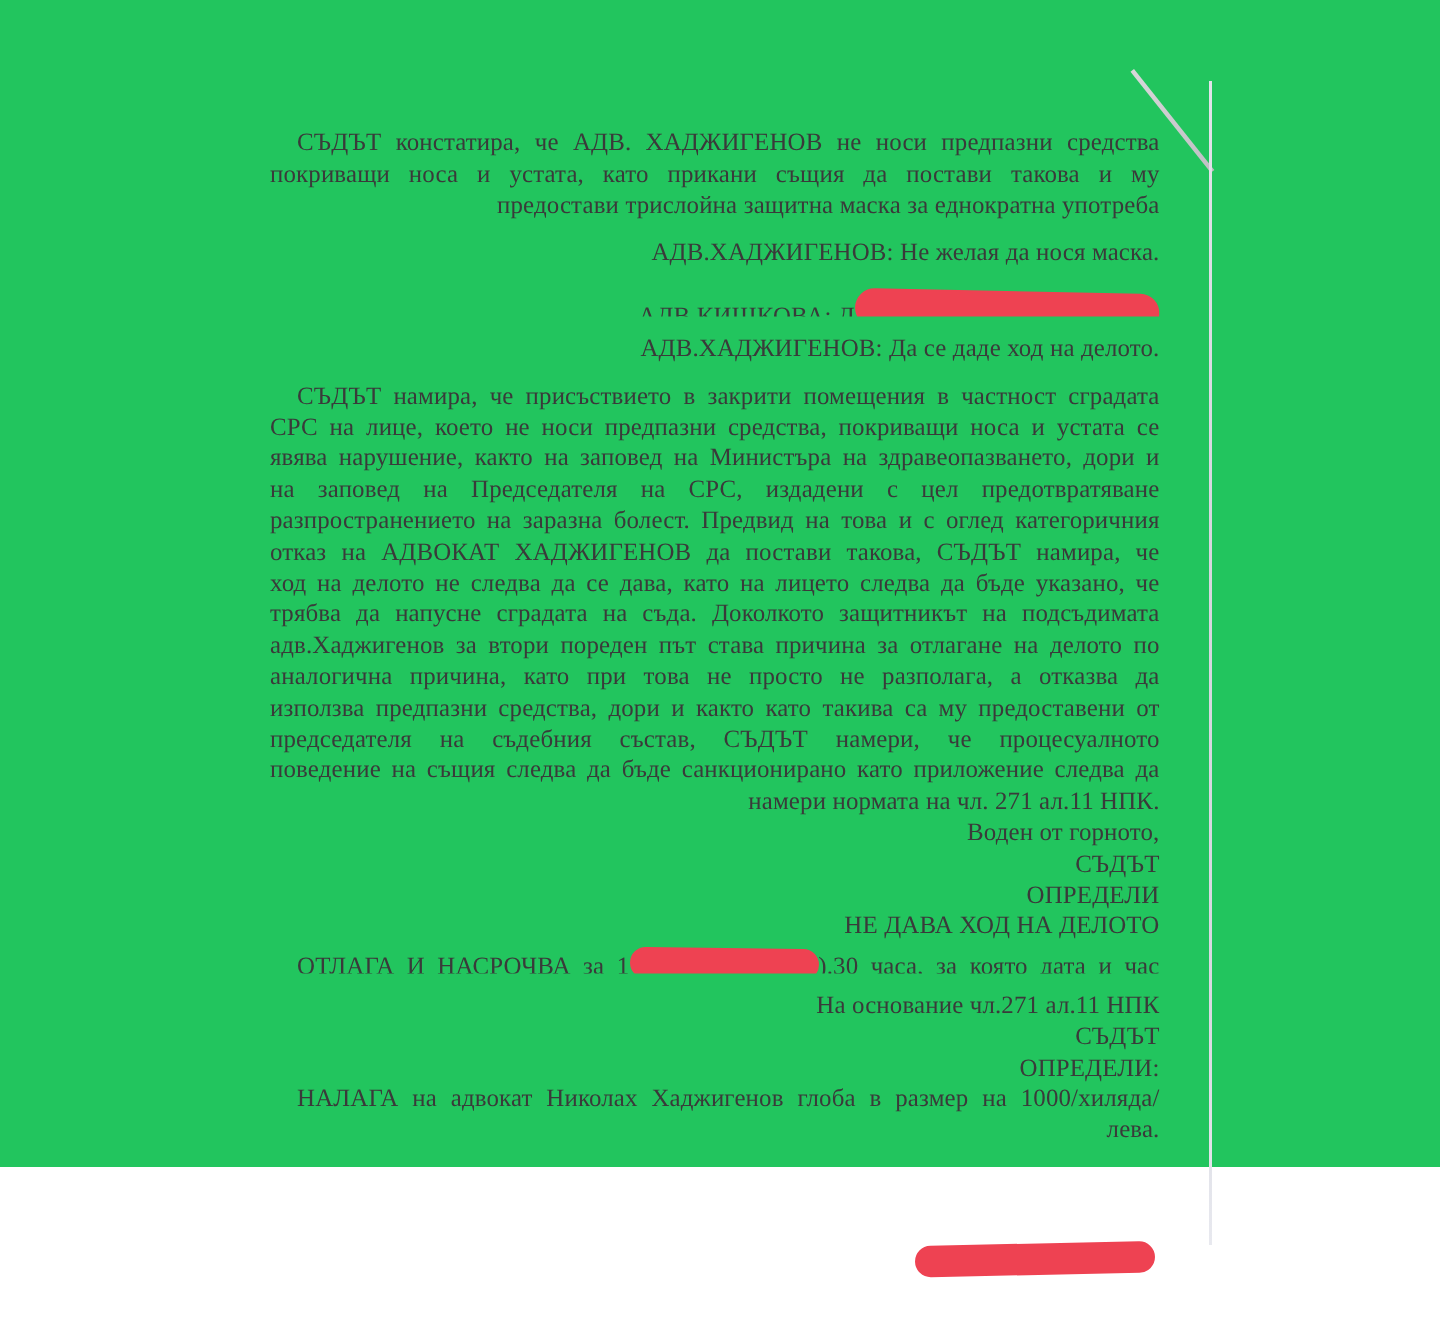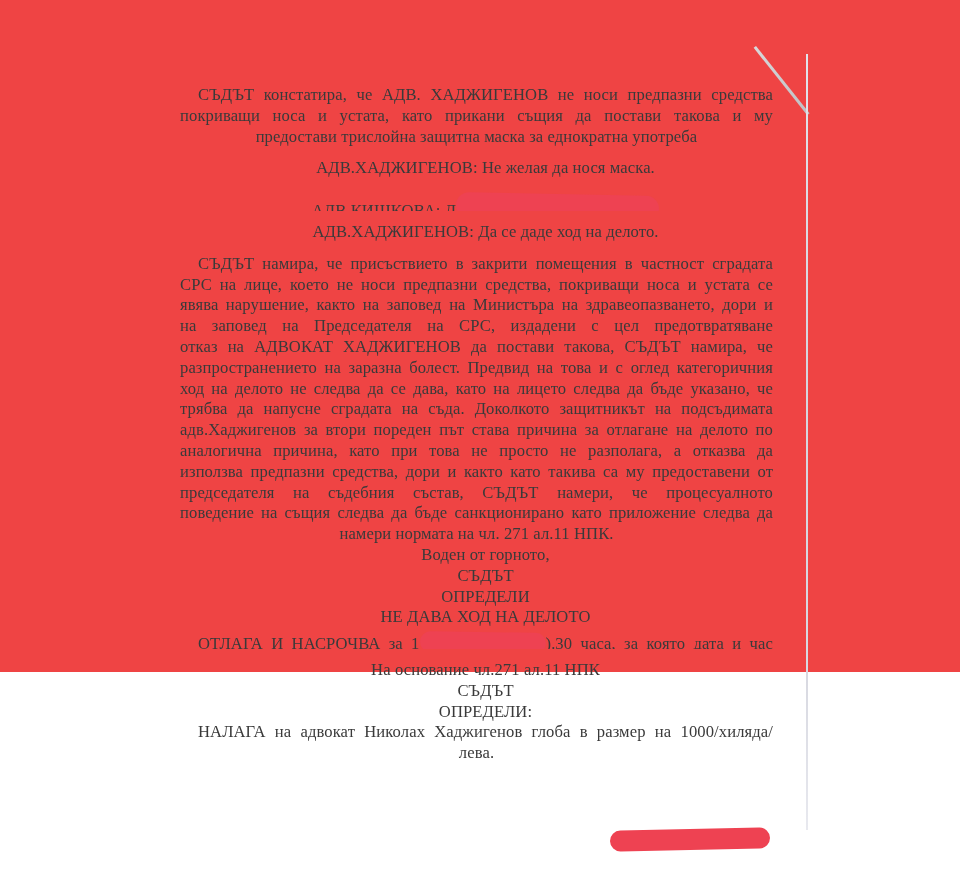--- a/index.html
+++ b/index.html
@@ -4,22 +4,22 @@
 <style>
   html, body {
     margin: 0; padding: 0;
     width: 960px; height: 884px;
     background: #ffffff;
     overflow: hidden;
     font-family: "Liberation Serif", serif;
   }
   .page {
     position: absolute; left: 0; top: 0;
-    width: 960px; height: 672px;
-    background: #ef4444;
+    width: 960px; height: 778px;
+    background: #22c55e;
   }
   
   .edge-vertical {
     position: absolute;
     left: 806px; top: 54px;
     width: 2px; height: 776px;
     background: linear-gradient(to bottom, #e2e3ea 0%, #d5d6de 40%, #d8d9e1 80%, #e8e9ef 100%);
   }
   
   .edge-diagonal {
@@ -35,21 +35,21 @@
     left: 180px; top: 85px;
     width: 593px;
     font-size: 16.6px;
     line-height: 20.8px;
     color: #3a3a3a;
     letter-spacing: 0.1px;
   }
   .ln {
     height: 20.8px;
     overflow: hidden;
-    text-align: center;
+    text-align: right;
     white-space: normal;
   }
   .ln.j {
     text-align: justify;
     text-align-last: justify;
   }
   .ln.ind { text-indent: 18px; }
   .ln.gap { margin-top: 11px; }
   .redact-inline {
     display: inline-block;
@@ -73,22 +73,22 @@
       <div class="ln j ind">СЪДЪТ констатира, че АДВ. ХАДЖИГЕНОВ не носи предпазни средства</div>
       <div class="ln j">покриващи носа и устата, като прикани същия да постави такова и му</div>
       <div class="ln">предостави трислойна защитна маска за еднократна употреба</div>
       <div class="ln ind gap">АДВ.ХАДЖИГЕНОВ: Не желая да нося маска.</div>
       <div class="ln ind gap">АДВ.КИШКОВА: Д<span class="redact-inline" style="width: 203px; height: 26px; transform: rotate(1.2deg); background: rgb(238, 66, 82);"></span></div>
       <div class="ln ind gap">АДВ.ХАДЖИГЕНОВ: Да се даде ход на делото.</div>
       <div class="ln j ind gap">СЪДЪТ намира, че присъствието в закрити помещения в частност сградата</div>
       <div class="ln j">СРС на лице, което не носи предпазни средства, покриващи носа и устата се</div>
       <div class="ln j">явява нарушение, както на заповед на Министъра на здравеопазването, дори и</div>
       <div class="ln j">на заповед на Председателя на СРС, издадени с цел предотвратяване</div>
+      <div class="ln j">разпространението на заразна болест. Предвид на това и с оглед категоричния</div>
       <div class="ln j">отказ на АДВОКАТ ХАДЖИГЕНОВ да постави такова, СЪДЪТ намира, че</div>
-      <div class="ln j">разпространението на заразна болест. Предвид на това и с оглед категоричния</div>
       <div class="ln j">ход на делото не следва да се дава, като на лицето следва да бъде указано, че</div>
       <div class="ln j">трябва да напусне сградата на съда. Доколкото защитникът на подсъдимата</div>
       <div class="ln j">адв.Хаджигенов за втори пореден път става причина за отлагане на делото по</div>
       <div class="ln j">аналогична причина, като при това не просто не разполага, а отказва да</div>
       <div class="ln j">използва предпазни средства, дори и както като такива са му предоставени от</div>
       <div class="ln j">председателя на съдебния състав, СЪДЪТ намери, че процесуалното</div>
       <div class="ln j">поведение на същия следва да бъде санкционирано като приложение следва да</div>
       <div class="ln">намери нормата на  чл. 271 ал.11 НПК.</div>
       <div class="ln ind">Воден от горното,</div>
       <div class="ln ind">СЪДЪТ</div>

